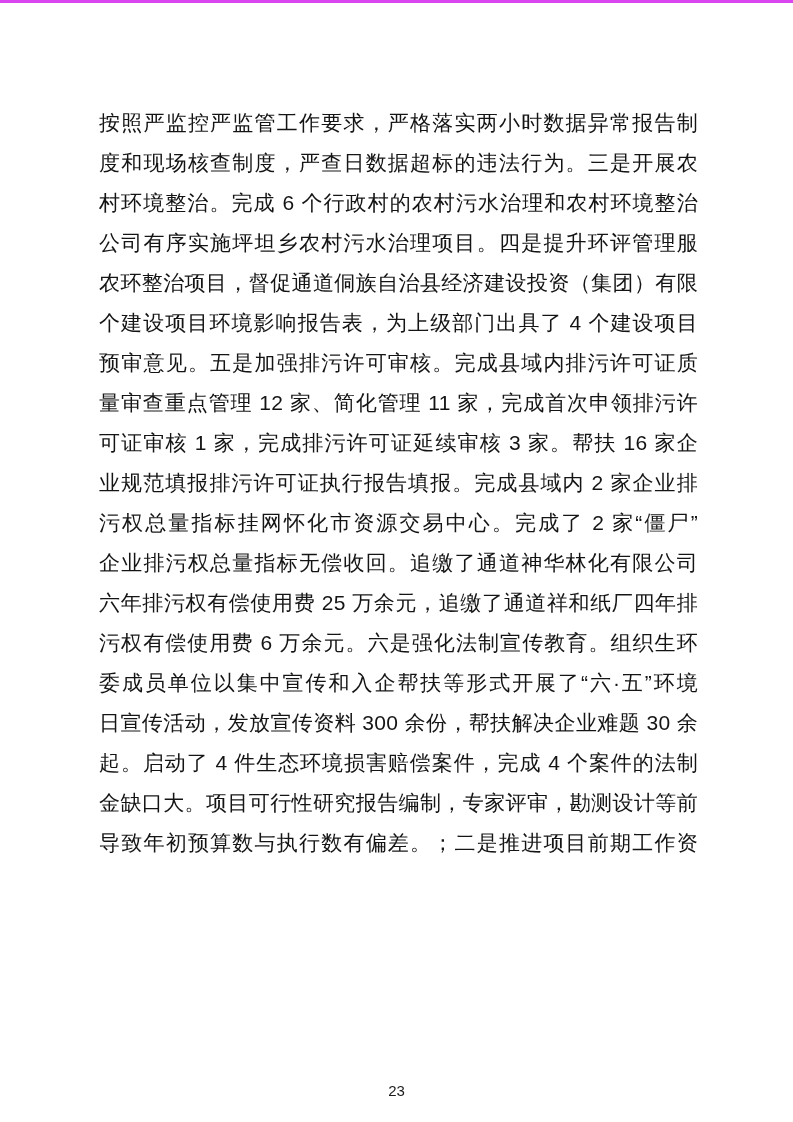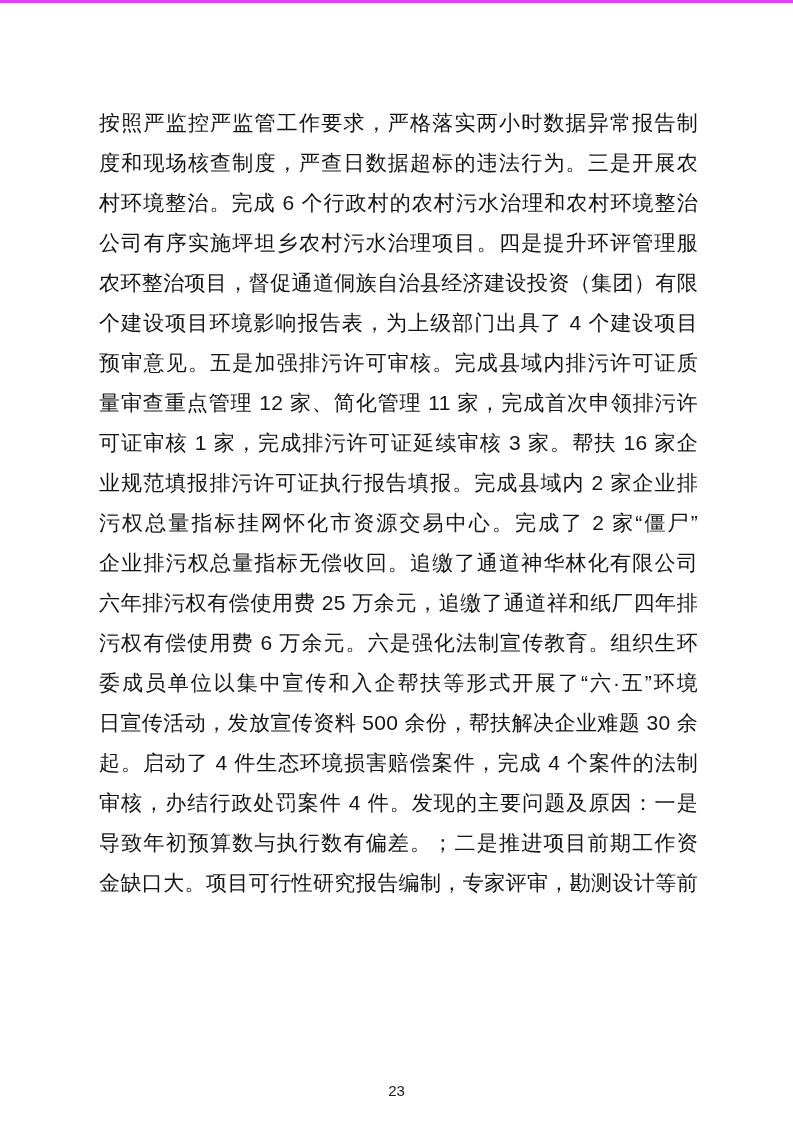--- a/index.html
+++ b/index.html
@@ -57,20 +57,19 @@
     <div class="line">个建设项目环境影响报告表，为上级部门出具了 4 个建设项目</div>
     <div class="line">预审意见。五是加强排污许可审核。完成县域内排污许可证质</div>
     <div class="line">量审查重点管理 12 家、简化管理 11 家，完成首次申领排污许</div>
     <div class="line">可证审核 1 家，完成排污许可证延续审核 3 家。帮扶 16 家企</div>
     <div class="line">业规范填报排污许可证执行报告填报。完成县域内 2 家企业排</div>
     <div class="line">污权总量指标挂网怀化市资源交易中心。完成了 2 家“僵尸”</div>
     <div class="line">企业排污权总量指标无偿收回。追缴了通道神华林化有限公司</div>
     <div class="line">六年排污权有偿使用费 25 万余元，追缴了通道祥和纸厂四年排</div>
     <div class="line">污权有偿使用费 6 万余元。六是强化法制宣传教育。组织生环</div>
     <div class="line">委成员单位以集中宣传和入企帮扶等形式开展了“六·五”环境</div>
-    <div class="line">日宣传活动，发放宣传资料 500 余份，帮扶解决企业难题 30 余</div>
+    <div class="line">日宣传活动，发放宣传资料 300 余份，帮扶解决企业难题 30 余</div>
     <div class="line">起。启动了 4 件生态环境损害赔偿案件，完成 4 个案件的法制</div>
-    <div class="line">审核，办结行政处罚案件 4 件。发现的主要问题及原因：一是</div>
+    <div class="line">金缺口大。项目可行性研究报告编制，专家评审，勘测设计等前</div>
     <div class="line">导致年初预算数与执行数有偏差。；二是推进项目前期工作资</div>
-    <div class="line">金缺口大。项目可行性研究报告编制，专家评审，勘测设计等前</div>
   </div>
   <div class="page-number">23</div>
 </div>
 
 </body></html>

